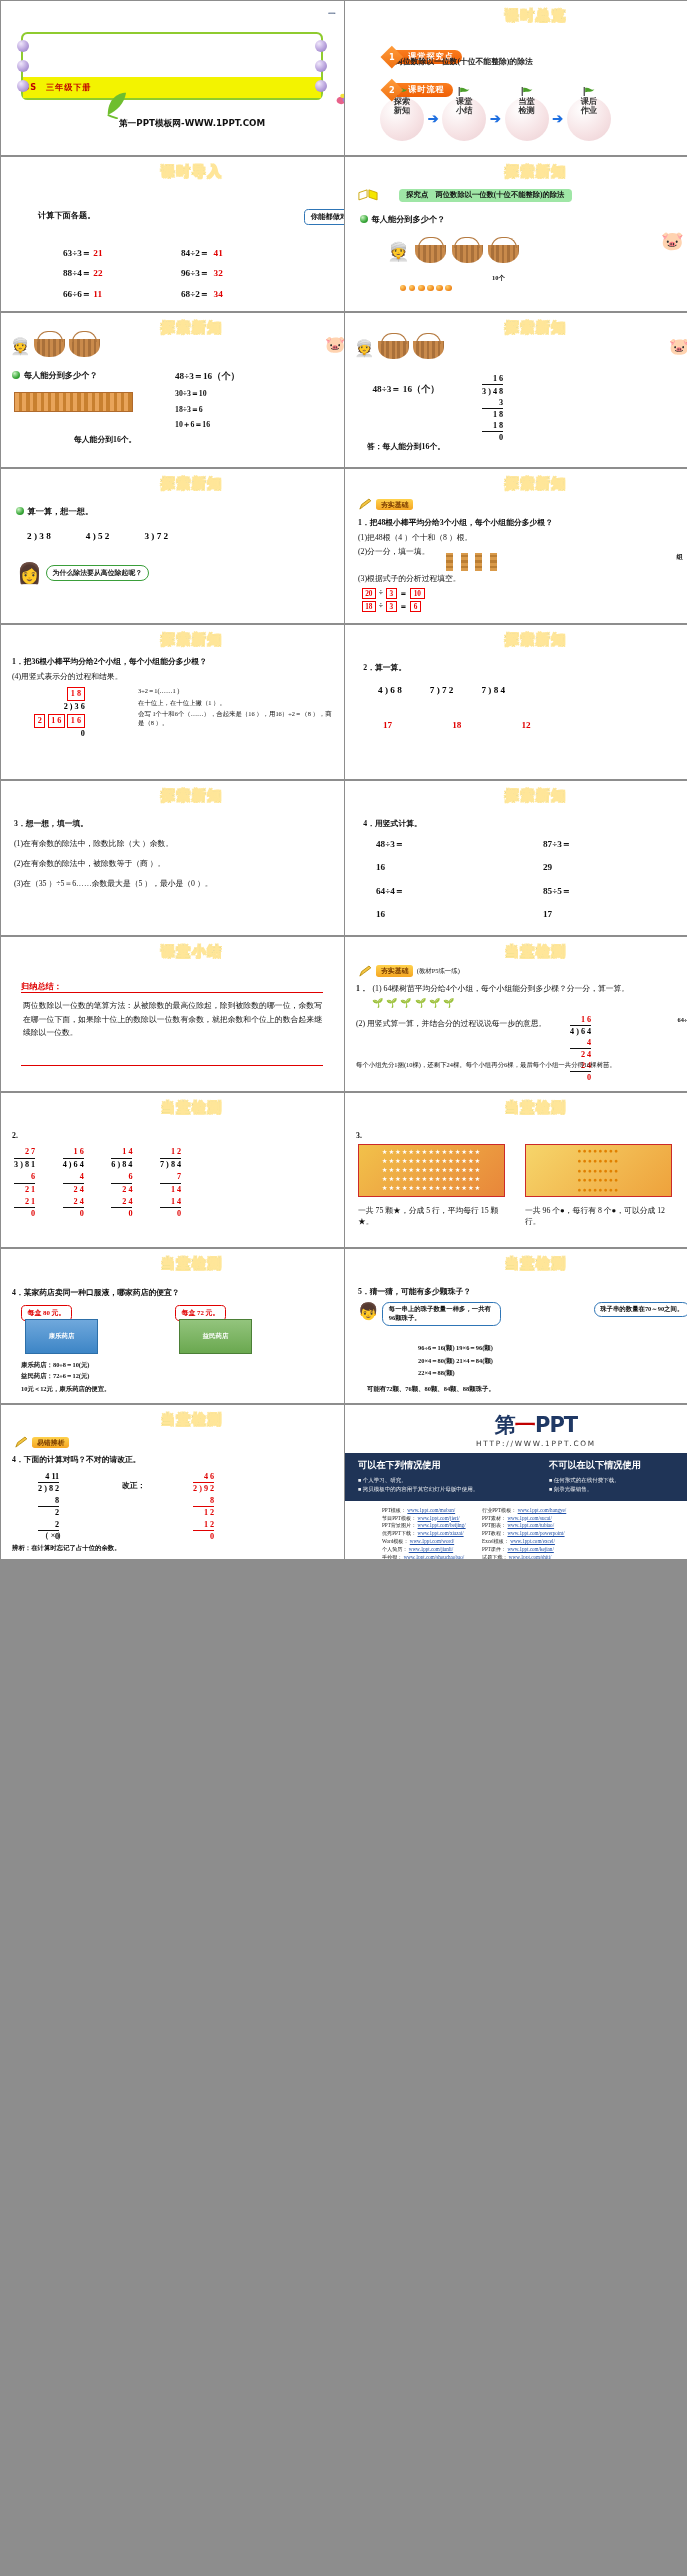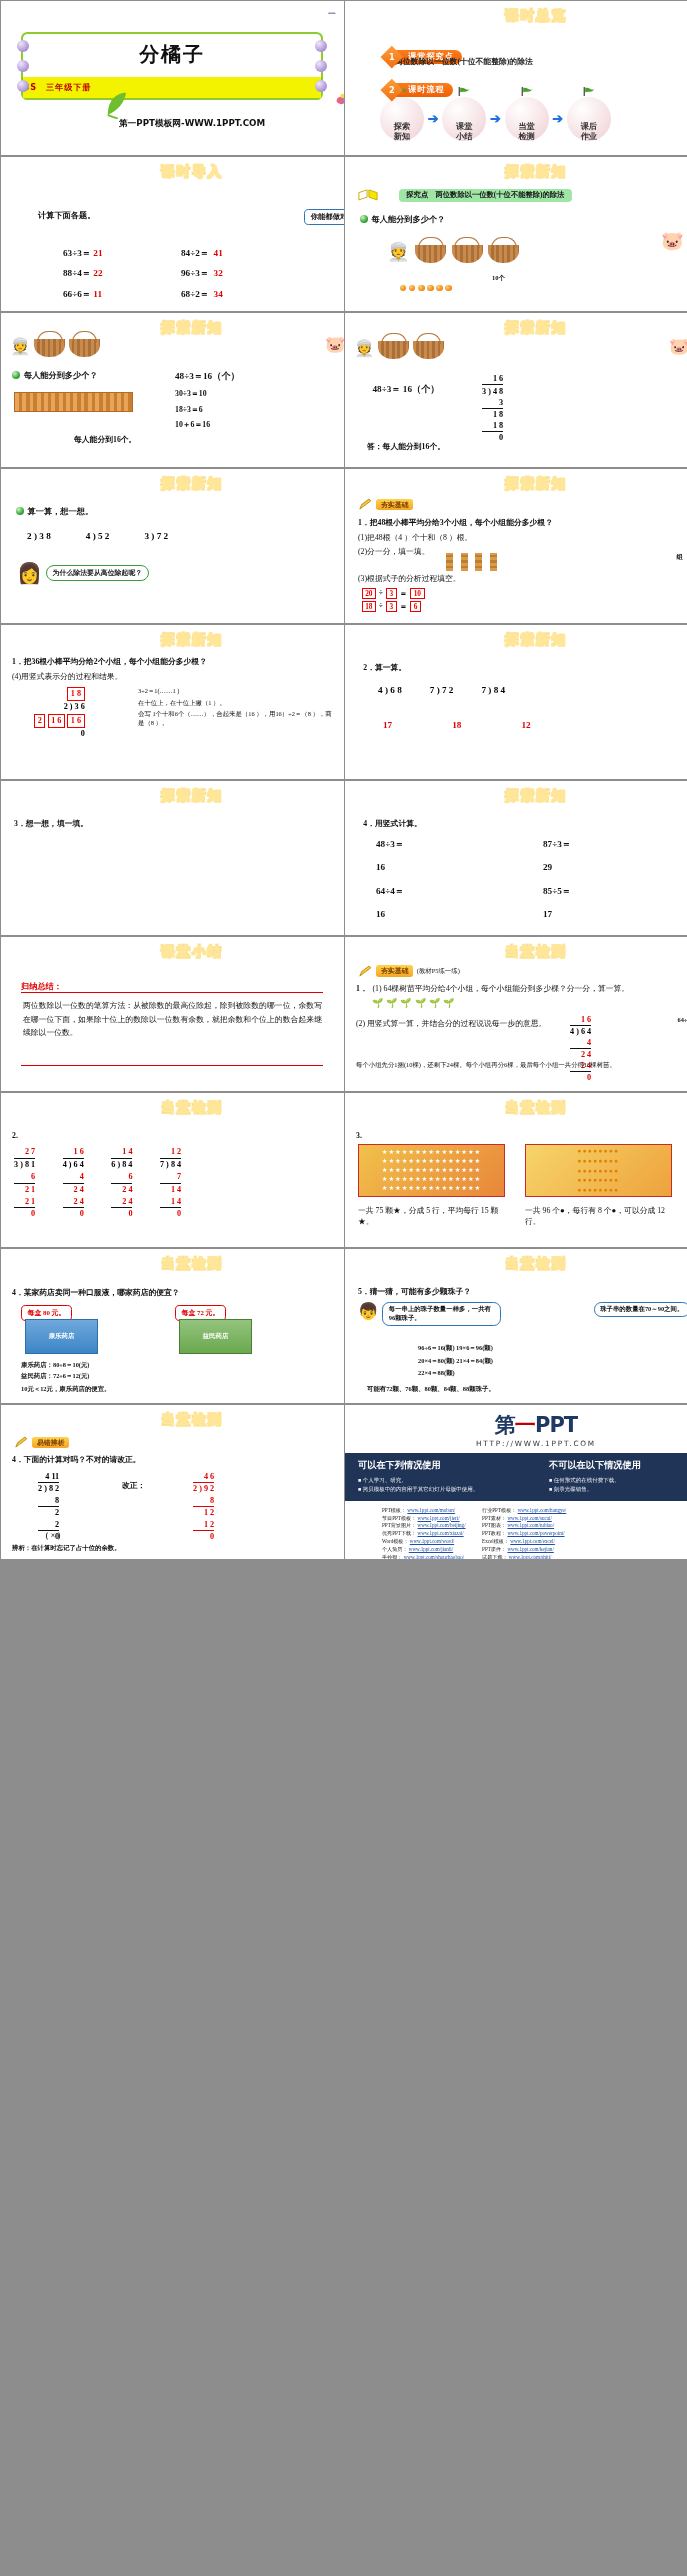--- a/index.html
+++ b/index.html
@@ -47,21 +47,21 @@
 
   
   .ribbon { position:absolute; display:flex; align-items:center; height:15.6px; }
   .ribbon .dia { width:15.6px; height:15.6px; background:linear-gradient(135deg,#ff9d3c,#f06f10); transform:rotate(45deg); position:relative; left:5.5px; z-index:2; }
   .ribbon .dia span { position:absolute; inset:0; display:flex; align-items:center; justify-content:center; transform:rotate(-45deg); color:#fff; font-weight:bold; font-size:8.2px; font-family:"DejaVu Sans",sans-serif; }
   .ribbon .bar { height:13.7px; background:linear-gradient(180deg,#fa7d1e,#ef5f06); border-radius:0 8.2px 8.2px 0; padding:0 8.2px 0 14.7px; display:flex; align-items:center; color:#fff; font-weight:bold; font-size:8.2px; font-family:"DejaVu Sans",sans-serif; letter-spacing:0.9px; }
   .ov-text { position:absolute; left:50px; top:55px; font-size:7.8px; font-weight:bold; color:#222; }
   .flowrow { position:absolute; left:35px; top:96px; display:flex; align-items:center; gap:3.7px; }
   .fnode { position:relative; width:44px; height:44px; border-radius:50%;
            background:radial-gradient(circle at 35% 28%, #fff, #f6e2e4 60%, #eccfd3);
-           display:flex; align-items:flex-end; justify-content:center; text-align:center;
+           display:flex; align-items:flex-start; justify-content:center; text-align:center;
            font-size:8.2px; font-weight:bold; color:#333; line-height:1.15; }
   .fnode .flag { position:absolute; top:-10px; left:50%; transform:translateX(-50%); width:13px; height:9.2px; }
   .farrow { color:#1f6fe0; font-size:13px; font-weight:bold; }
 
   
   .greenbar { display:inline-block; background:#9fe6a6; border-radius:3.7px; padding:1.8px 7.3px; font-size:7.3px; font-weight:bold; color:#111; }
   .bullet-dot { display:inline-block; width:8.2px; height:8.2px; border-radius:50%;
                 background:radial-gradient(circle at 33% 30%, #c9f3c2, #3aa83a 60%, #1f7a22); vertical-align:-0.9px; margin-right:3.7px; }
   .red { color:#e00000; }
   .blue { color:#1f6fe0; }
@@ -102,21 +102,20 @@
   .abs { position:absolute; }
 </style>
 </head>
 <body>
 
 <div class="grid">
 
   <div class="slide">
     <div class="cover-topic">一　除法</div>
     <div class="cover-box">
-      <div class="cover-h1">分橘子</div>
       <div class="cover-band">
         <span class="cover-sub">BS　三年级下册</span>
       </div>
       <div class="bead" style="left:-6.4px;top:5.5px"></div>
       <div class="bead" style="left:-6.4px;top:26px"></div>
       <div class="bead" style="left:-6.4px;top:46px"></div>
       <div class="bead" style="right:-6.4px;top:5.5px"></div>
       <div class="bead" style="right:-6.4px;top:26px"></div>
       <div class="bead" style="right:-6.4px;top:46px"></div>
     </div>
@@ -367,20 +366,25 @@
     <div class="abs" style="left:38px; top:95px; display:flex; gap:60px; font-size:9.2px; font-weight:bold; color:#e00000">
       <span>17</span>
       <span>18</span>
       <span>12</span>
     </div>
   </div>
 
   <div class="slide">
     <div class="stitle">探索新知</div>
     <div class="abs txt bold" style="left:13px; top:37px">3．想一想，填一填。</div>
+    <div class="abs" style="left:13px; top:57px; width:321px">
+      <div class="txt" style="margin-bottom:9.2px">(1)在有余数的除法中，除数比除（大 ）余数。</div>
+      <div class="txt" style="margin-bottom:9.2px">(2)在有余数的除法中，被除数等于（商 ）。</div>
+      <div class="txt">(3)在（35 ）÷5＝6……余数最大是（5 ），最小是（0 ）。</div>
+    </div>
   </div>
 
   <div class="slide">
     <div class="stitle">探索新知</div>
     <div class="abs txt bold" style="left:18.3px; top:37px">4．用竖式计算。</div>
     <div class="abs" style="left:31px; top:57px">
       <div class="eq">48÷3＝</div>
       <div class="eq red" style="margin-top:11px">16</div>
     </div>
     <div class="abs" style="left:198px; top:57px">

